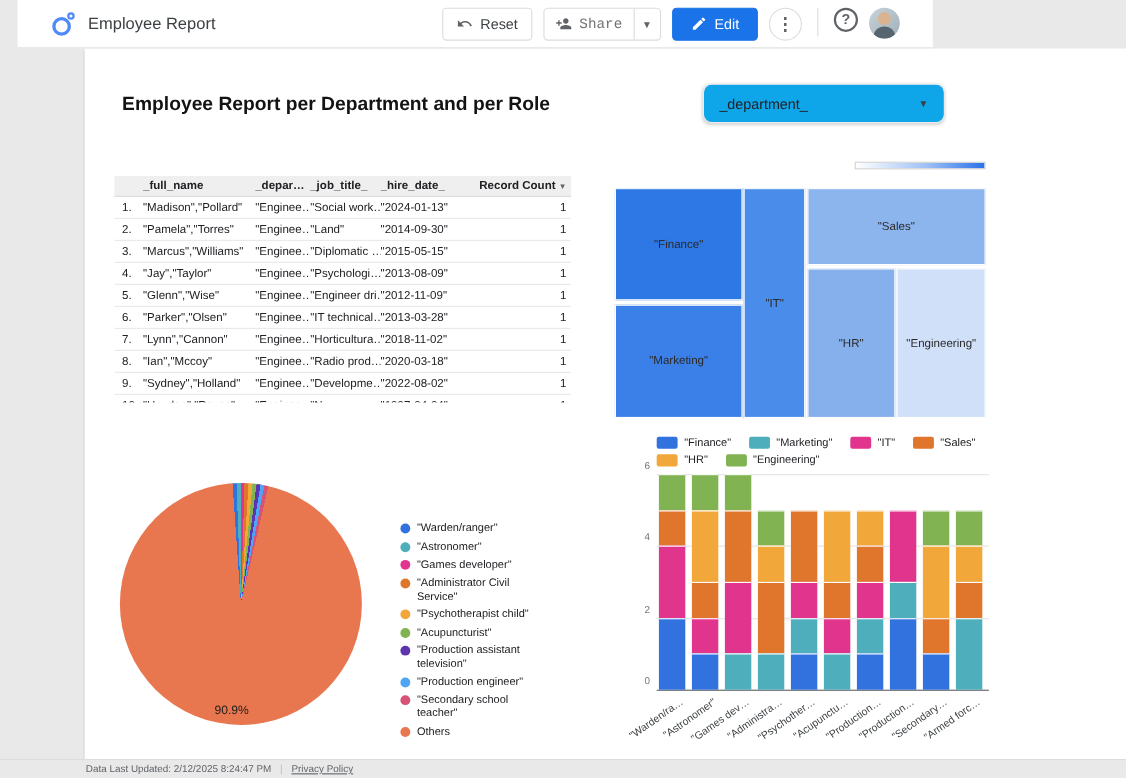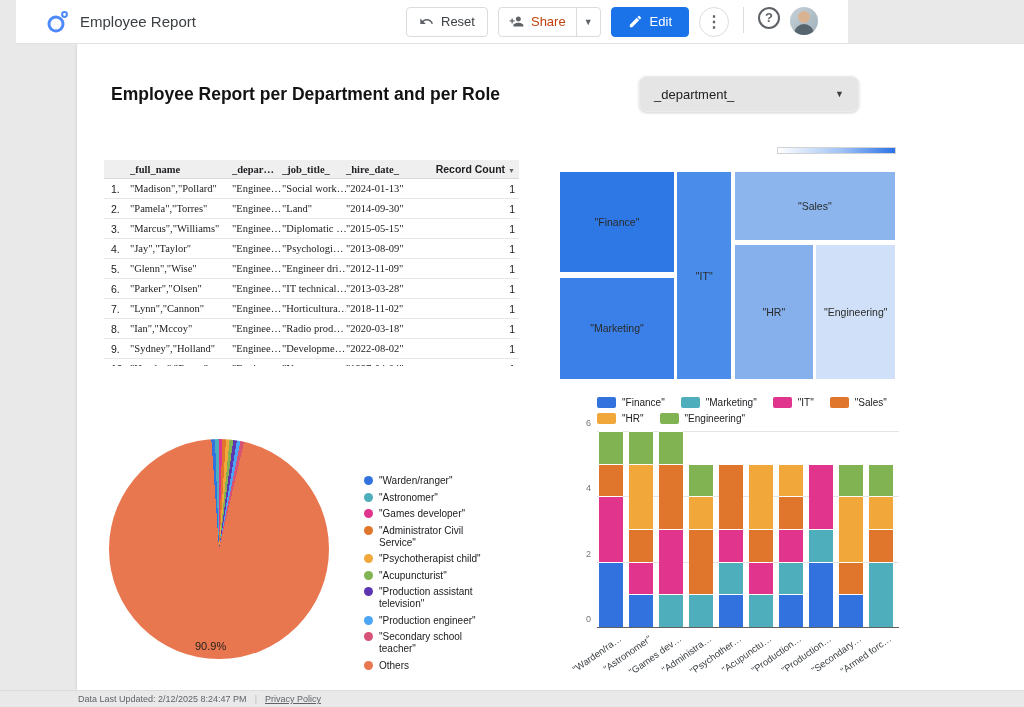--- a/index.html
+++ b/index.html
@@ -20,21 +20,21 @@
   .logo { width: 24px; height: 24px; margin-right: 10px; }
   .app-title { font-size: 15px; color: #3c4043; }
   .topbar-right { margin-left: auto; display: flex; align-items: flex-start; gap: 10px; }
   .btn {
     display: flex; align-items: center; gap: 7px; height: 30px;
     border: 1px solid #dadce0; border-radius: 4px; background: #fff;
     padding: 0 12px; font-size: 13px; color: #3c4043; font-weight: 500; cursor: pointer;
   }
   .btn svg { width: 15px; height: 15px; fill: #5f6368; }
   .split-btn { display: flex; align-items: stretch; border: 1px solid #dadce0; border-radius: 4px; height: 30px; }
-  .split-btn .main { display: flex; align-items: center; gap: 7px; padding: 0 10px; font-size: 13px; color: #c2410c; font-weight: 500; cursor: pointer; }
+  .split-btn .main { display: flex; align-items: center; gap: 7px; padding: 0 10px; font-size: 13px; color: #737373; font-weight: 500; cursor: pointer; font-family: Liberation Mono, monospace; }
   .split-btn .main svg { width: 15px; height: 15px; fill: #5f6368; }
   .split-btn .caret { display: flex; align-items: center; padding: 0 7px; border-left: 1px solid #dadce0; color: #5f6368; font-size: 9px; cursor: pointer; }
   .btn-primary { background: #1a73e8; border-color: #1a73e8; color: #fff; padding: 0 16px; }
   .btn-primary svg { fill: #fff; }
   .more-btn {
     width: 30px; height: 30px; border: 1px solid #dadce0; border-radius: 50%;
     display: flex; align-items: center; justify-content: center;
     color: #5f6368; font-size: 16px; font-weight: bold; cursor: pointer; background: #fff;
   }
   .topbar-divider { width: 1px; height: 26px; background: #dadce0; margin: 0 4px; }
@@ -53,36 +53,36 @@
   
   .page {
     position: absolute; left: 77px; top: 44px; width: 1006px; height: 646px;
     background: #fff; box-shadow: 0 1px 3px rgba(0,0,0,0.14);
   }
   .report-title { position: absolute; left: 34px; top: 40px; font-size: 17.5px; font-weight: bold; color: #131313; }
 
   
   .filter {
     position: absolute; left: 562px; top: 32px; width: 220px; height: 36px;
-    background: #e5e5e5; border: 1px solid #ececec; border-radius: 8px;
+    background: #0ea5e9; border: 1px solid #ececec; border-radius: 8px;
     box-shadow: 0 1px 3px rgba(0,0,0,0.18);
     display: flex; align-items: center; padding: 0 14px; cursor: pointer;
   }
   .filter-label { font-size: 13px; color: #202124; }
   .filter-caret { margin-left: auto; font-size: 9px; color: #3c4043; }
 
   
   .table { position: absolute; left: 27px; top: 116px; width: 415px; font-size: 10.5px; }
   .t-head { display: flex; align-items: center; height: 19px; background: #efefef; border-bottom: 1px solid #dadada; font-weight: bold; }
   .t-rows { height: 187px; overflow: hidden; }
   .t-row { display: flex; align-items: center; height: 20px; border-bottom: 1px solid #e8e8e8; }
   .c0 { width: 26px; padding-left: 7px; color: #202124; }
   .c1 { width: 102px; } .c2 { width: 50px; } .c3 { width: 64px; } .c4 { width: 86px; }
   .c5 { flex: 1; text-align: right; padding-right: 4px; }
-  .c1, .c2, .c3, .c4 { white-space: nowrap; overflow: hidden; padding-right: 6px; font-family: Liberation Serif, serif; }
+  .c1, .c2, .c3, .c4 { white-space: nowrap; overflow: hidden; padding-right: 6px; }
   .sort-caret { font-size: 7px; color: #5f6368; margin-left: 3px; }
   .t-pagination { position: absolute; left: 27px; top: 332px; width: 415px; height: 20px; display: flex; align-items: center; justify-content: flex-end; gap: 18px; font-size: 11px; color: #202124; }
   .pg-prev { color: #c3c3c3; font-size: 13px; cursor: default; }
   .pg-next { color: #1b1b1b; font-size: 13px; font-weight: bold; cursor: pointer; }
 
   
   .tm-gradient {
     position: absolute; left: 700px; top: 103px; width: 119px; height: 7px;
     background: linear-gradient(90deg, #ffffff 0%, #9ec1f5 55%, #2a72e8 100%);
     border: 1px solid #d2d2d2;

